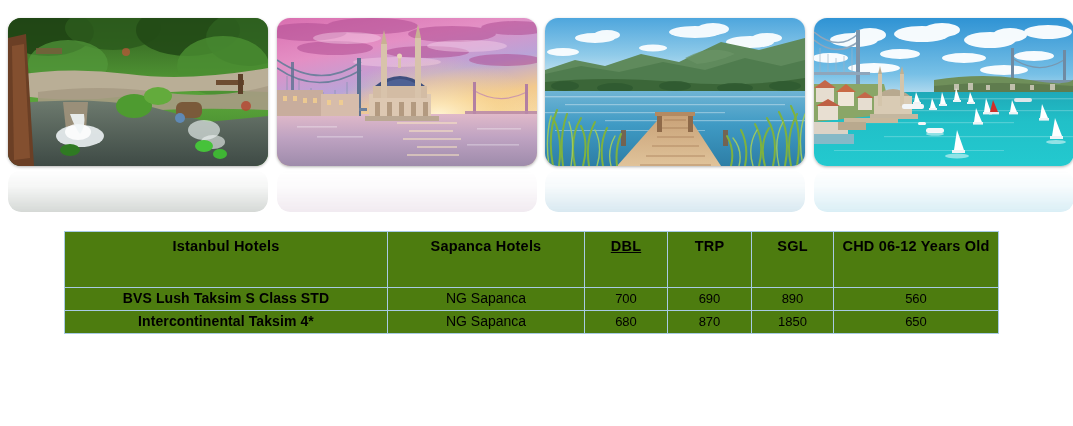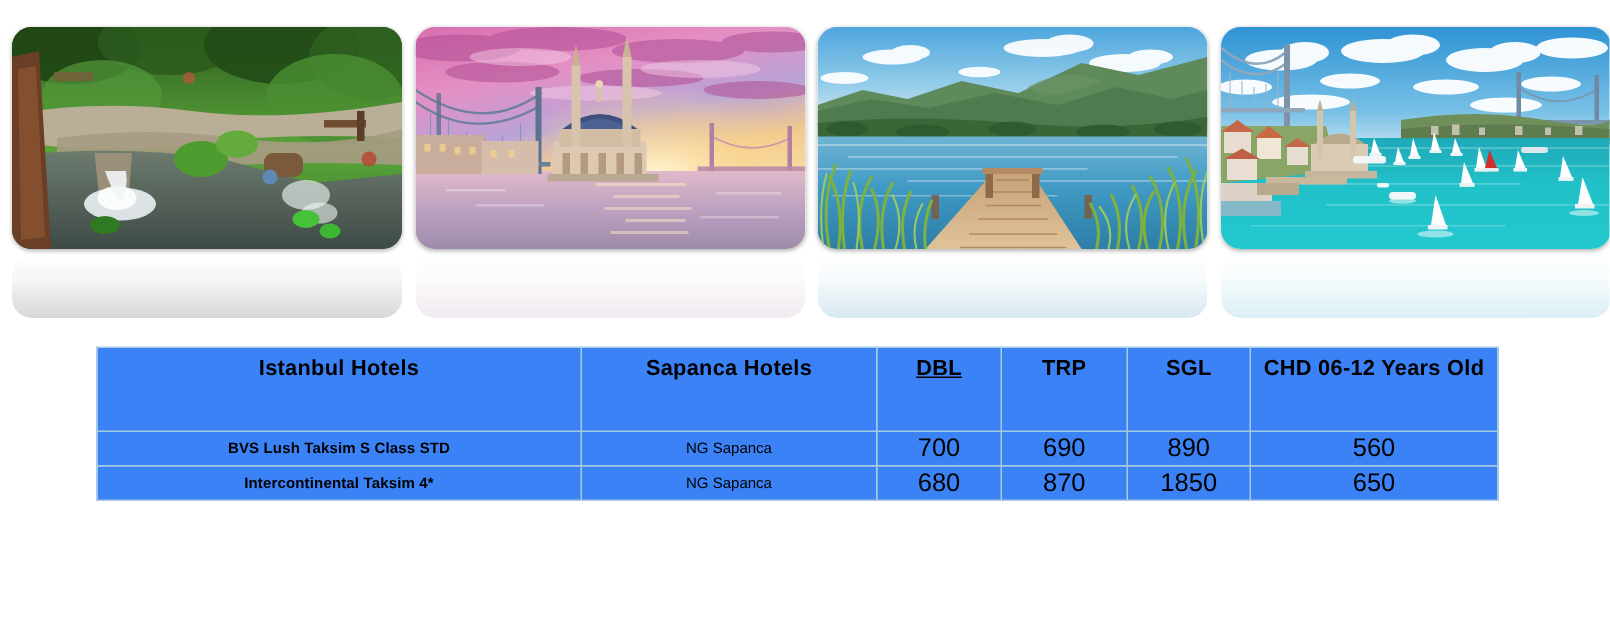--- a/index.html
+++ b/index.html
@@ -72,50 +72,50 @@
   .rate-table {
     position: absolute;
     left: 64px;
     top: 231px;
     width: 928px;
     border-collapse: collapse;
     table-layout: fixed;
   }
   .rate-table td, .rate-table th {
     border: 1px solid #a8cbe4;
-    background: #3b82f6;
+    background: #4d7c0f;
     color: #000000;
     text-align: center;
     padding: 0;
   }
   .rate-table thead th {
     font-size: 14.5px;
     font-weight: bold;
     height: 50px;
     vertical-align: top;
     padding-top: 5px;
     line-height: 1.30;
     letter-spacing: 0.2px;
   }
   .rate-table tbody td {
     height: 22px;
-    font-size: 10px;
+    font-size: 14px;
     vertical-align: middle;
     line-height: 1.1;
   }
   .rate-table tbody td.hotel-name {
     font-weight: bold;
     letter-spacing: 0.1px;
   }
   .rate-table tbody td.partner-name {
     font-weight: normal;
   }
   .rate-table tbody td.num {
     font-weight: normal;
-    font-size: 17px;
+    font-size: 13px;
   }
   .c-ist { width: 322px; }
   .c-sap { width: 196px; }
   .c-dbl { width: 82px; text-decoration: underline; }
   .c-trp { width: 83px; }
   .c-sgl { width: 81px; }
   .c-chd { width: 164px; }
 </style>
 </head>
 <body>

